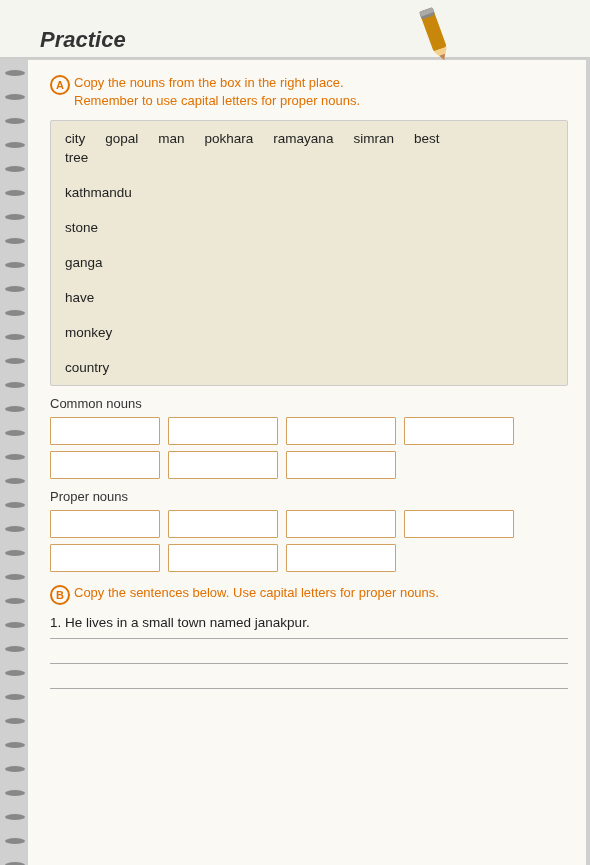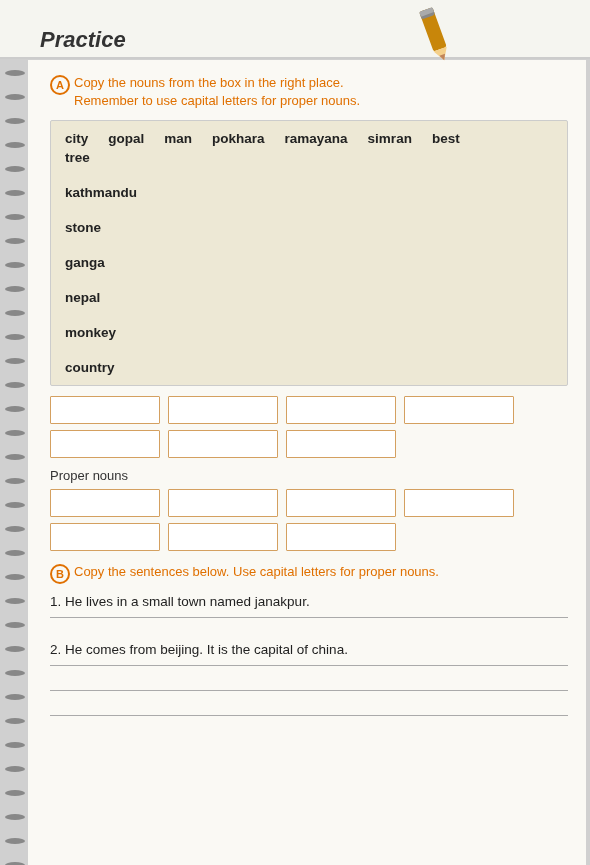--- a/index.html
+++ b/index.html
@@ -109,21 +109,20 @@
       line-height: 1.4;
     }
 
     
     .word-box {
       background: #ede8d5;
       border: 1px solid #ccc;
       padding: 10px 14px;
       margin: 10px 0;
       border-radius: 2px;
-      font-weight: bold;
     }
 
     .word-row {
       display: flex;
       gap: 20px;
       flex-wrap: wrap;
       margin-bottom: 4px;
     }
 
     .word-row:last-child {
@@ -256,26 +255,27 @@
       <span class="word-item">pokhara</span>
       <span class="word-item">ramayana</span>
       <span class="word-item">simran</span>
       <span class="word-item">best</span>
     </div>
     <div class="word-row">
       <span class="word-item">tree</span>
       <span class="word-item">kathmandu</span>
       <span class="word-item">stone</span>
       <span class="word-item">ganga</span>
-      <span class="word-item">nepal</span>
+      <span class="word-item">have</span>
       <span class="word-item">monkey</span>
       <span class="word-item">country</span>
     </div>
   </div>
 
+  <div class="noun-section-label">Common nouns</div>
   <div class="boxes-row">
     <div class="answer-box"></div>
     <div class="answer-box"></div>
     <div class="answer-box"></div>
     <div class="answer-box"></div>
   </div>
   <div class="boxes-row">
     <div class="answer-box"></div>
     <div class="answer-box"></div>
     <div class="answer-box"></div>
@@ -297,24 +297,20 @@
   <div class="section-b-label">
     <div class="circle-label">B</div>
     <div class="section-text">Copy the sentences below. Use capital letters for proper nouns.</div>
   </div>
 
   <div class="sentence-item">
     <div class="sentence-text">1. He lives in a small town named janakpur.</div>
     <div class="sentence-line"></div>
   </div>
 
-  <div class="sentence-item">
-    <div class="sentence-text">2. He comes from beijing. It is the capital of china.</div>
-    <div class="sentence-line"></div>
-  </div>
 
 
   <div class="sentence-item">
     <div class="sentence-line"></div>
   </div>
 
   <div class="sentence-item">
     <div class="sentence-line"></div>
   </div>
 

